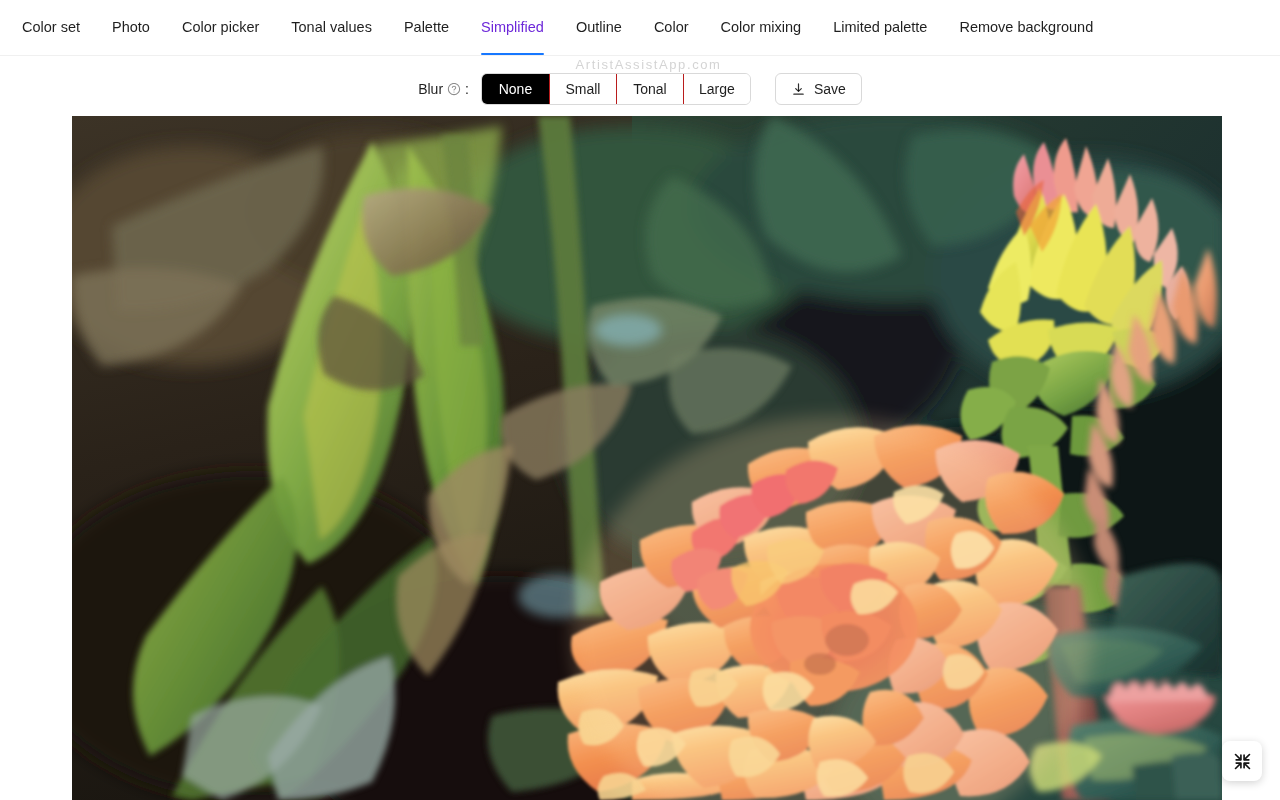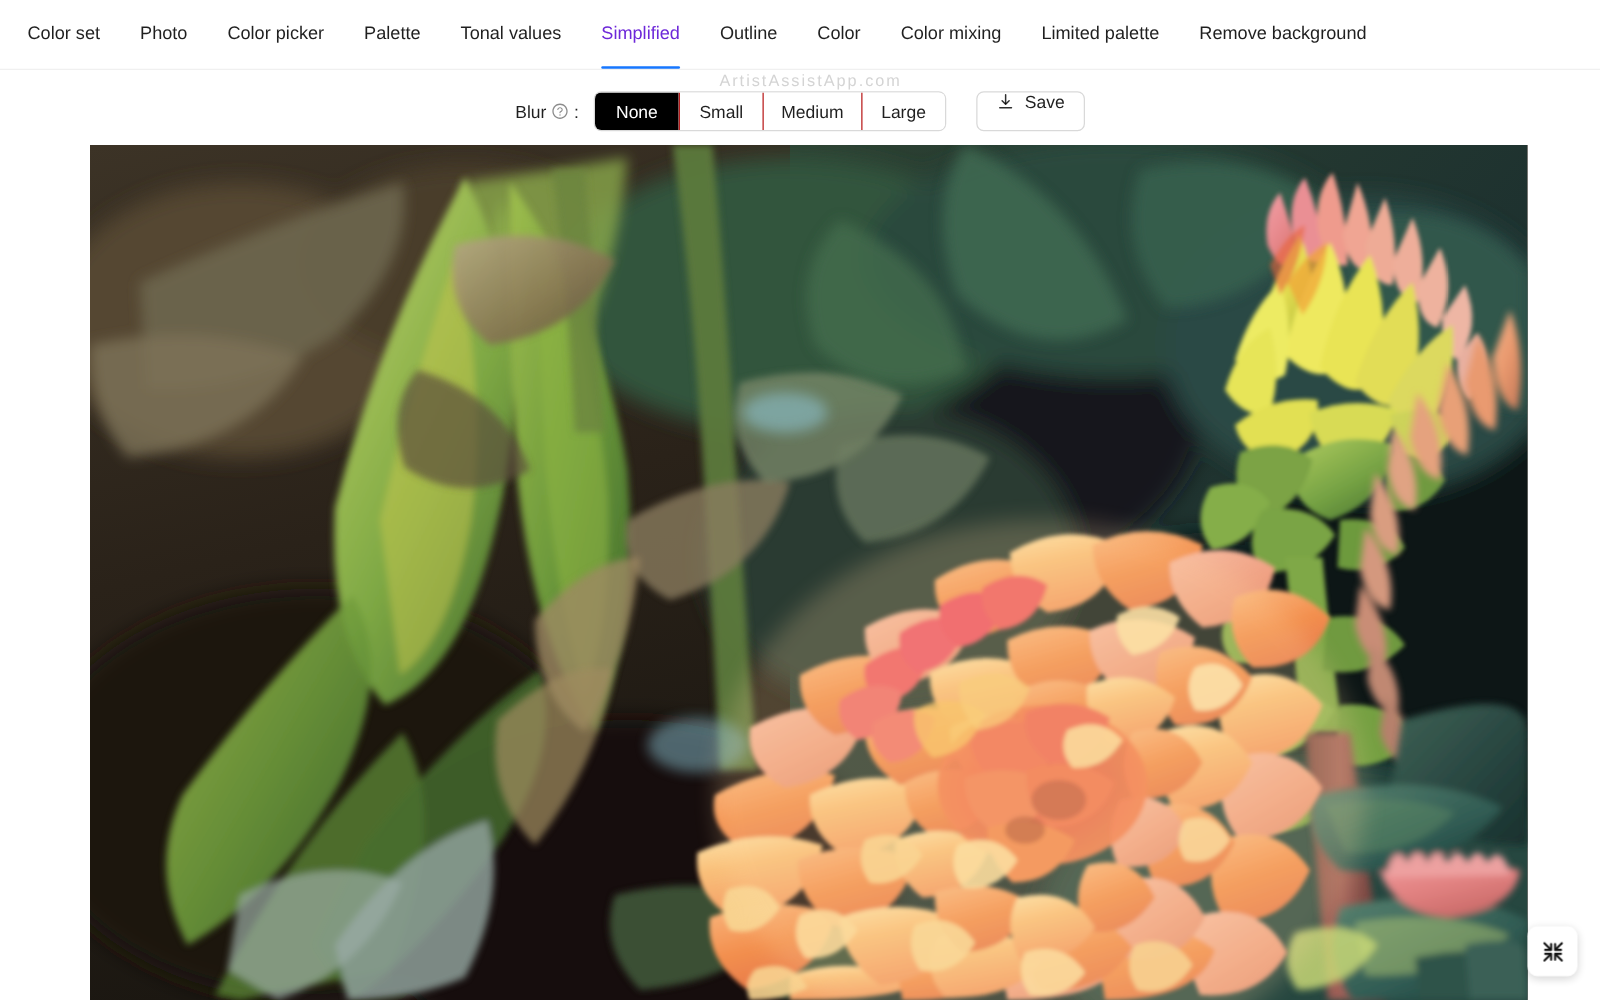--- a/index.html
+++ b/index.html
@@ -131,20 +131,21 @@
   }
   .seg-btn:first-child { border-left: none; }
   .seg-btn.selected {
     background: #000000;
     color: #ffffff;
     border-left-color: #4096ff;
   }
 
   .save-btn {
     display: inline-flex;
+    align-items: center;
     justify-content: center;
     gap: 8px;
     height: 32px;
     padding: 0 15px;
     border: 1px solid #d9d9d9;
     border-radius: 6px;
     background: #ffffff;
     font-size: 14px;
     color: rgba(0, 0, 0, 0.88);
     cursor: pointer;
@@ -205,25 +206,25 @@
     </div>
     <div class="tab">
       <span>Photo</span>
 
     </div>
     <div class="tab">
       <span>Color picker</span>
 
     </div>
     <div class="tab">
+      <span>Tonal values</span>
+
+    </div>
+    <div class="tab">
       <span>Palette</span>
-
-    </div>
-    <div class="tab">
-      <span>Tonal values</span>
 
     </div>
     <div class="tab active">
       <span>Simplified</span>
       <span class="tab-underline"></span>
     </div>
     <div class="tab">
       <span>Outline</span>
 
     </div>
@@ -256,21 +257,21 @@
           <path d="M512 64C264.6 64 64 264.6 64 512s200.6 448 448 448 448-200.6 448-448S759.4 64 512 64zm0 820c-205.4 0-372-166.6-372-372s166.6-372 372-372 372 166.6 372 372-166.6 372-372 372z"></path>
           <path d="M623.6 316.7C593.6 290.4 554 276 512 276s-81.6 14.5-111.6 40.7C369.2 344 352 380.7 352 420v7.6c0 4.4 3.6 8 8 8h48c4.4 0 8-3.6 8-8V420c0-44.1 43.1-80 96-80s96 35.9 96 80c0 31.1-22 59.6-56.1 72.7-21.2 8.1-39.2 22.3-52.1 40.9-13.1 19-19.9 41.8-19.9 64.9V620c0 4.4 3.6 8 8 8h48c4.4 0 8-3.6 8-8v-22.7a48.3 48.3 0 0130.9-44.8c59-22.7 97.1-74.7 97.1-132.5.1-39.3-17.1-76-48.3-103.3zM472 732a40 40 0 1080 0 40 40 0 10-80 0z"></path>
         </svg>
       </span>
       <span>:</span>
     </span>
 
     <div class="segmented">
       <button class="seg-btn selected">None</button>
       <button class="seg-btn">Small</button>
-      <button class="seg-btn">Medium</button>
+      <button class="seg-btn">Tonal</button>
       <button class="seg-btn">Large</button>
     </div>
 
     <button class="save-btn">
       <span class="dl-icon">
         <svg width="15" height="15" viewBox="0 0 24 24" fill="none" stroke="currentColor" stroke-width="1.9" stroke-linecap="round" stroke-linejoin="round" aria-hidden="true">
           <path d="M12 3v11"></path>
           <path d="M7.5 10.5L12 15l4.5-4.5"></path>
           <path d="M4.5 19.5h15"></path>
         </svg>

